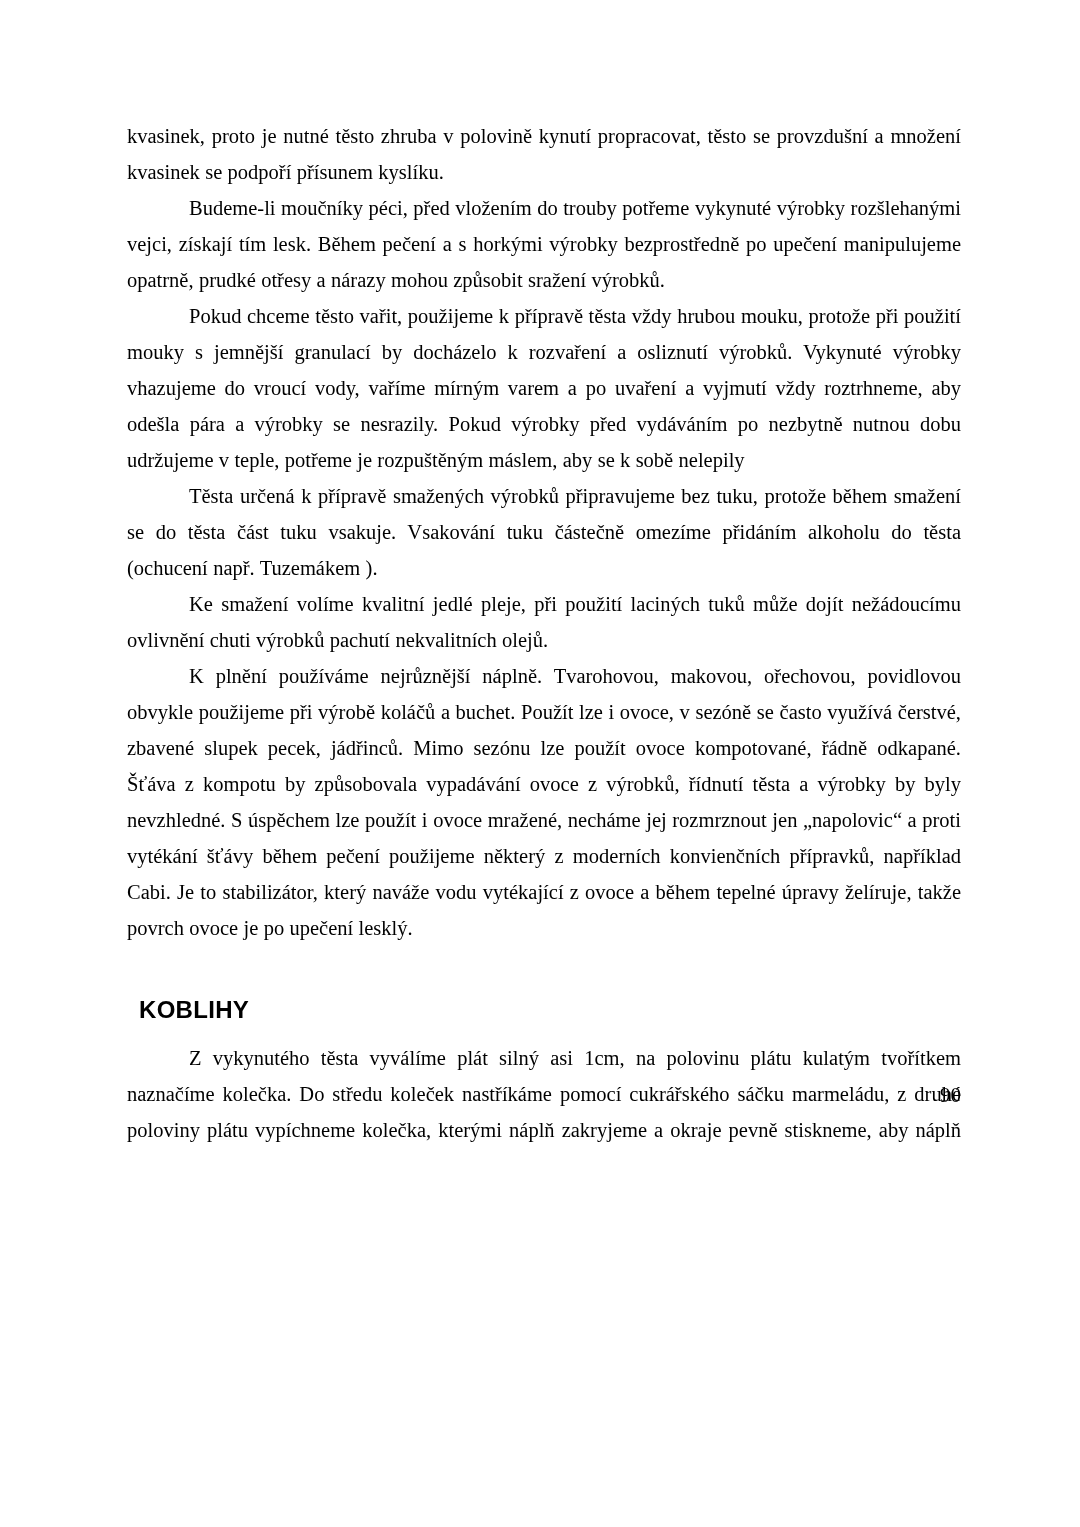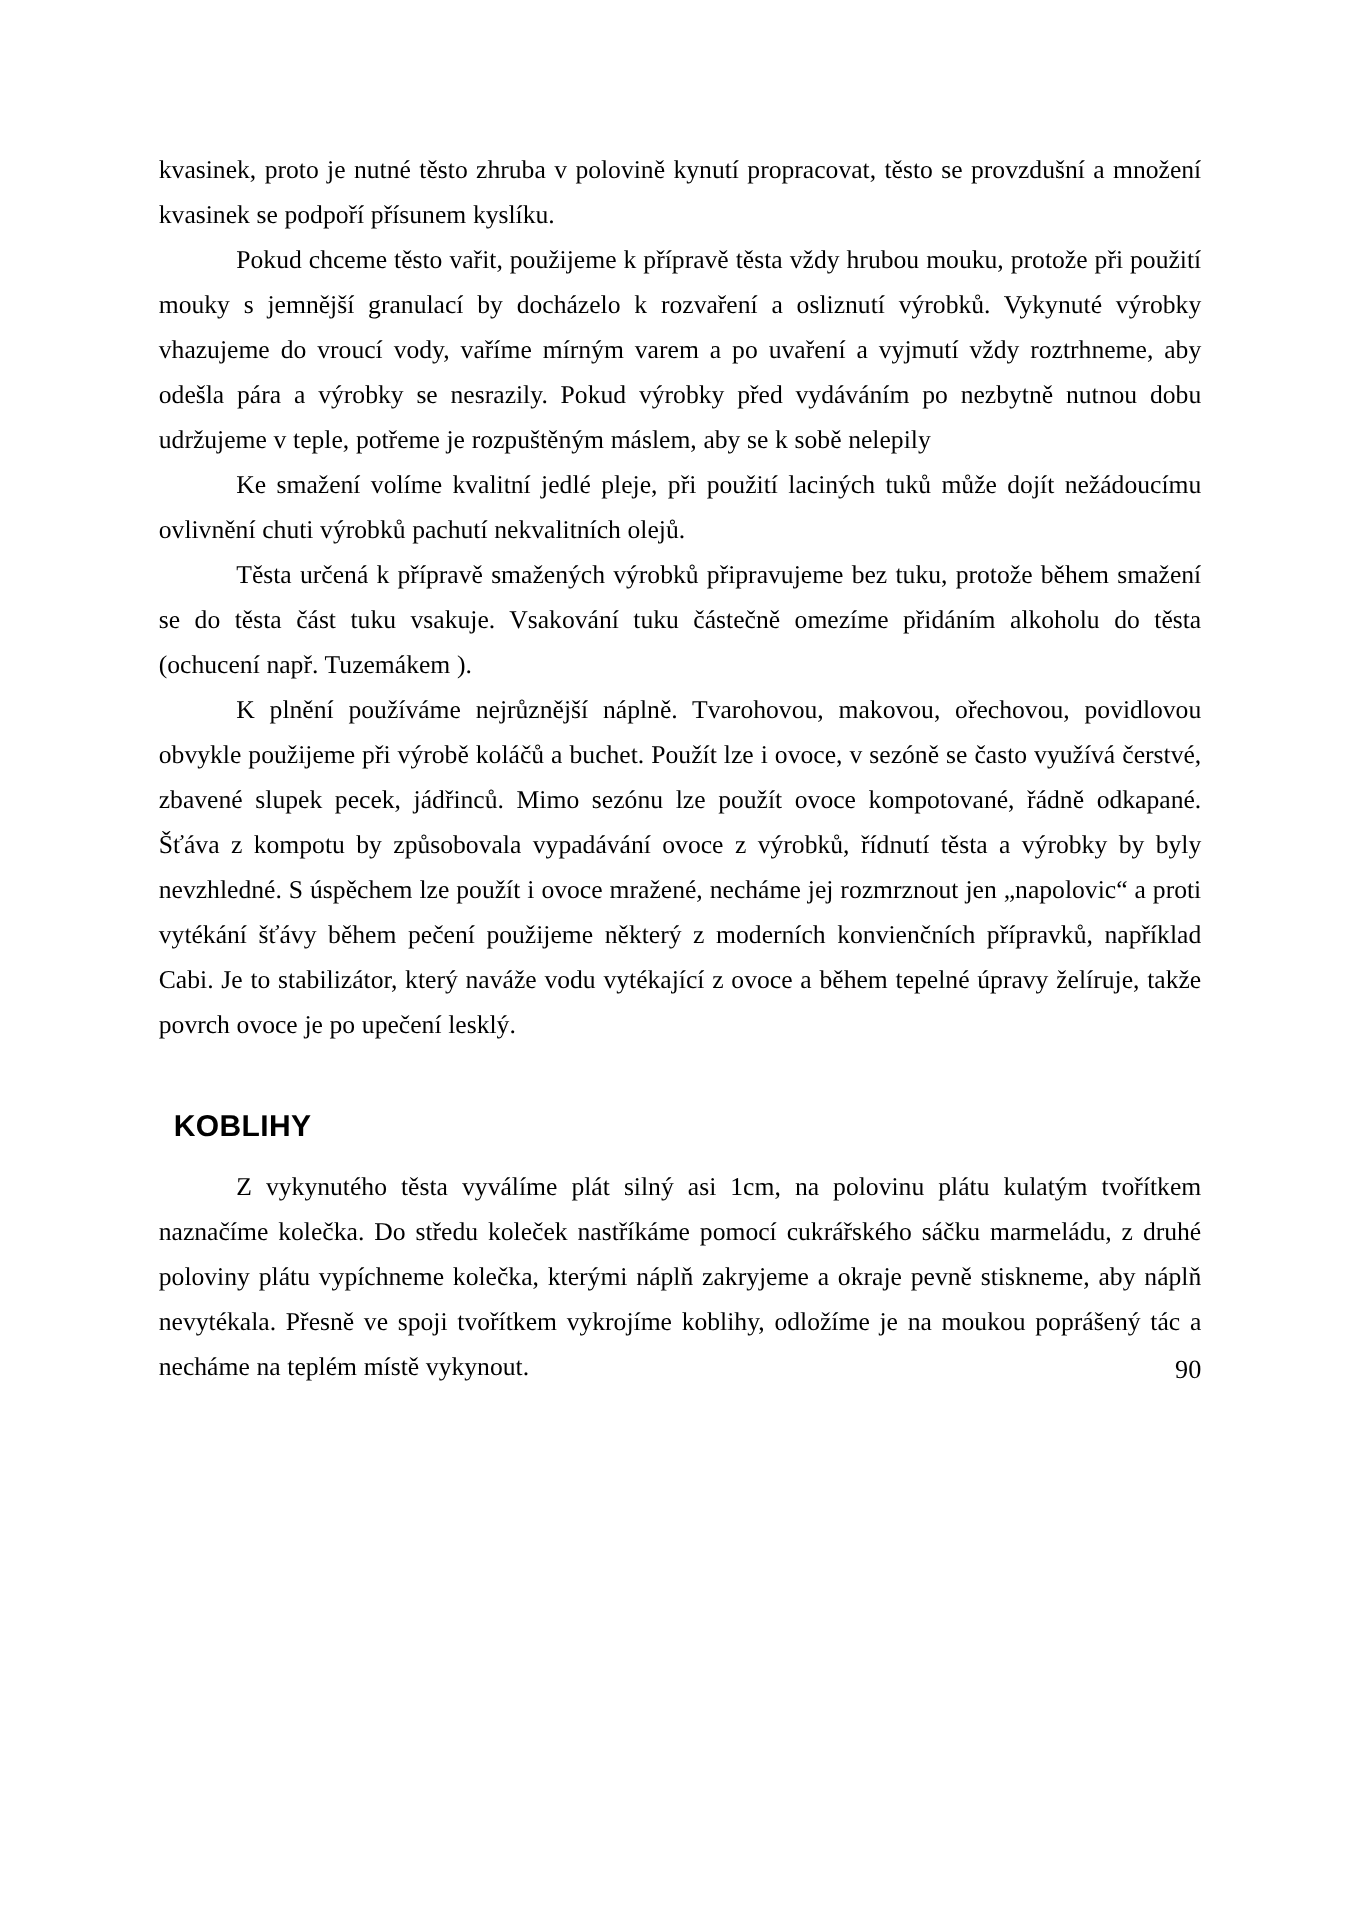--- a/index.html
+++ b/index.html
@@ -72,26 +72,27 @@
 </head>
 <body>
 
 <div class="page">
 
   <div class="content">
 
     <p class="body-par no-indent">kvasinek, proto je nutné těsto zhruba v polovině kynutí propracovat, těsto se provzdušní a množení kvasinek se podpoří přísunem kyslíku.</p>
 
 
+    <p class="body-par indent">Budeme-li moučníky péci, před vložením do trouby potřeme vykynuté výrobky rozšlehanými vejci, získají tím lesk. Během pečení a s horkými výrobky bezprostředně po upečení manipulujeme opatrně, prudké otřesy a nárazy mohou způsobit sražení výrobků.</p>
 
     <p class="body-par indent">Pokud chceme těsto vařit, použijeme k přípravě těsta vždy hrubou mouku, protože při použití mouky s jemnější granulací by docházelo k rozvaření a osliznutí výrobků. Vykynuté výrobky vhazujeme do vroucí vody, vaříme mírným varem a po uvaření a vyjmutí vždy roztrhneme, aby odešla pára a výrobky se nesrazily. Pokud výrobky před vydáváním po nezbytně nutnou dobu udržujeme v teple, potřeme je rozpuštěným máslem, aby se k sobě nelepily</p>
 
+    <p class="body-par indent">Těsta určená k přípravě smažených výrobků připravujeme bez tuku, protože během smažení se do těsta část tuku vsakuje. Vsakování tuku částečně omezíme přidáním alkoholu do těsta (ochucení např. Tuzemákem ).</p>
+
     <p class="body-par indent">Ke smažení volíme kvalitní jedlé pleje, při použití laciných tuků může dojít nežádoucímu ovlivnění chuti výrobků pachutí nekvalitních olejů.</p>
-
-    <p class="body-par indent">Těsta určená k přípravě smažených výrobků připravujeme bez tuku, protože během smažení se do těsta část tuku vsakuje. Vsakování tuku částečně omezíme přidáním alkoholu do těsta (ochucení např. Tuzemákem ).</p>
 
 
     <p class="body-par indent">K plnění používáme nejrůznější náplně. Tvarohovou, makovou, ořechovou, povidlovou obvykle použijeme při výrobě koláčů a buchet. Použít lze i ovoce, v sezóně se často využívá čerstvé, zbavené slupek pecek, jádřinců. Mimo sezónu lze použít ovoce kompotované, řádně odkapané. Šťáva z kompotu by způsobovala vypadávání ovoce z výrobků, řídnutí těsta  a výrobky by byly nevzhledné. S úspěchem lze použít i ovoce mražené, necháme jej rozmrznout jen „napolovic“ a proti vytékání šťávy během pečení použijeme některý z moderních konvienčních přípravků, například Cabi. Je to stabilizátor, který naváže vodu vytékající z ovoce a během tepelné úpravy želíruje, takže povrch ovoce je po upečení lesklý.</p>
 
     <div class="spacer-section"></div>
 
     <h2 class="section-head">KOBLIHY</h2>
 
 
     <p class="body-par indent">Z vykynutého těsta vyválíme plát silný asi 1cm, na polovinu plátu kulatým tvořítkem naznačíme kolečka. Do středu koleček nastříkáme pomocí cukrářského sáčku marmeládu, z druhé poloviny plátu vypíchneme kolečka, kterými náplň zakryjeme a okraje pevně stiskneme, aby náplň nevytékala. Přesně ve spoji tvořítkem vykrojíme koblihy, odložíme je na moukou poprášený tác a necháme na teplém místě vykynout.</p>

